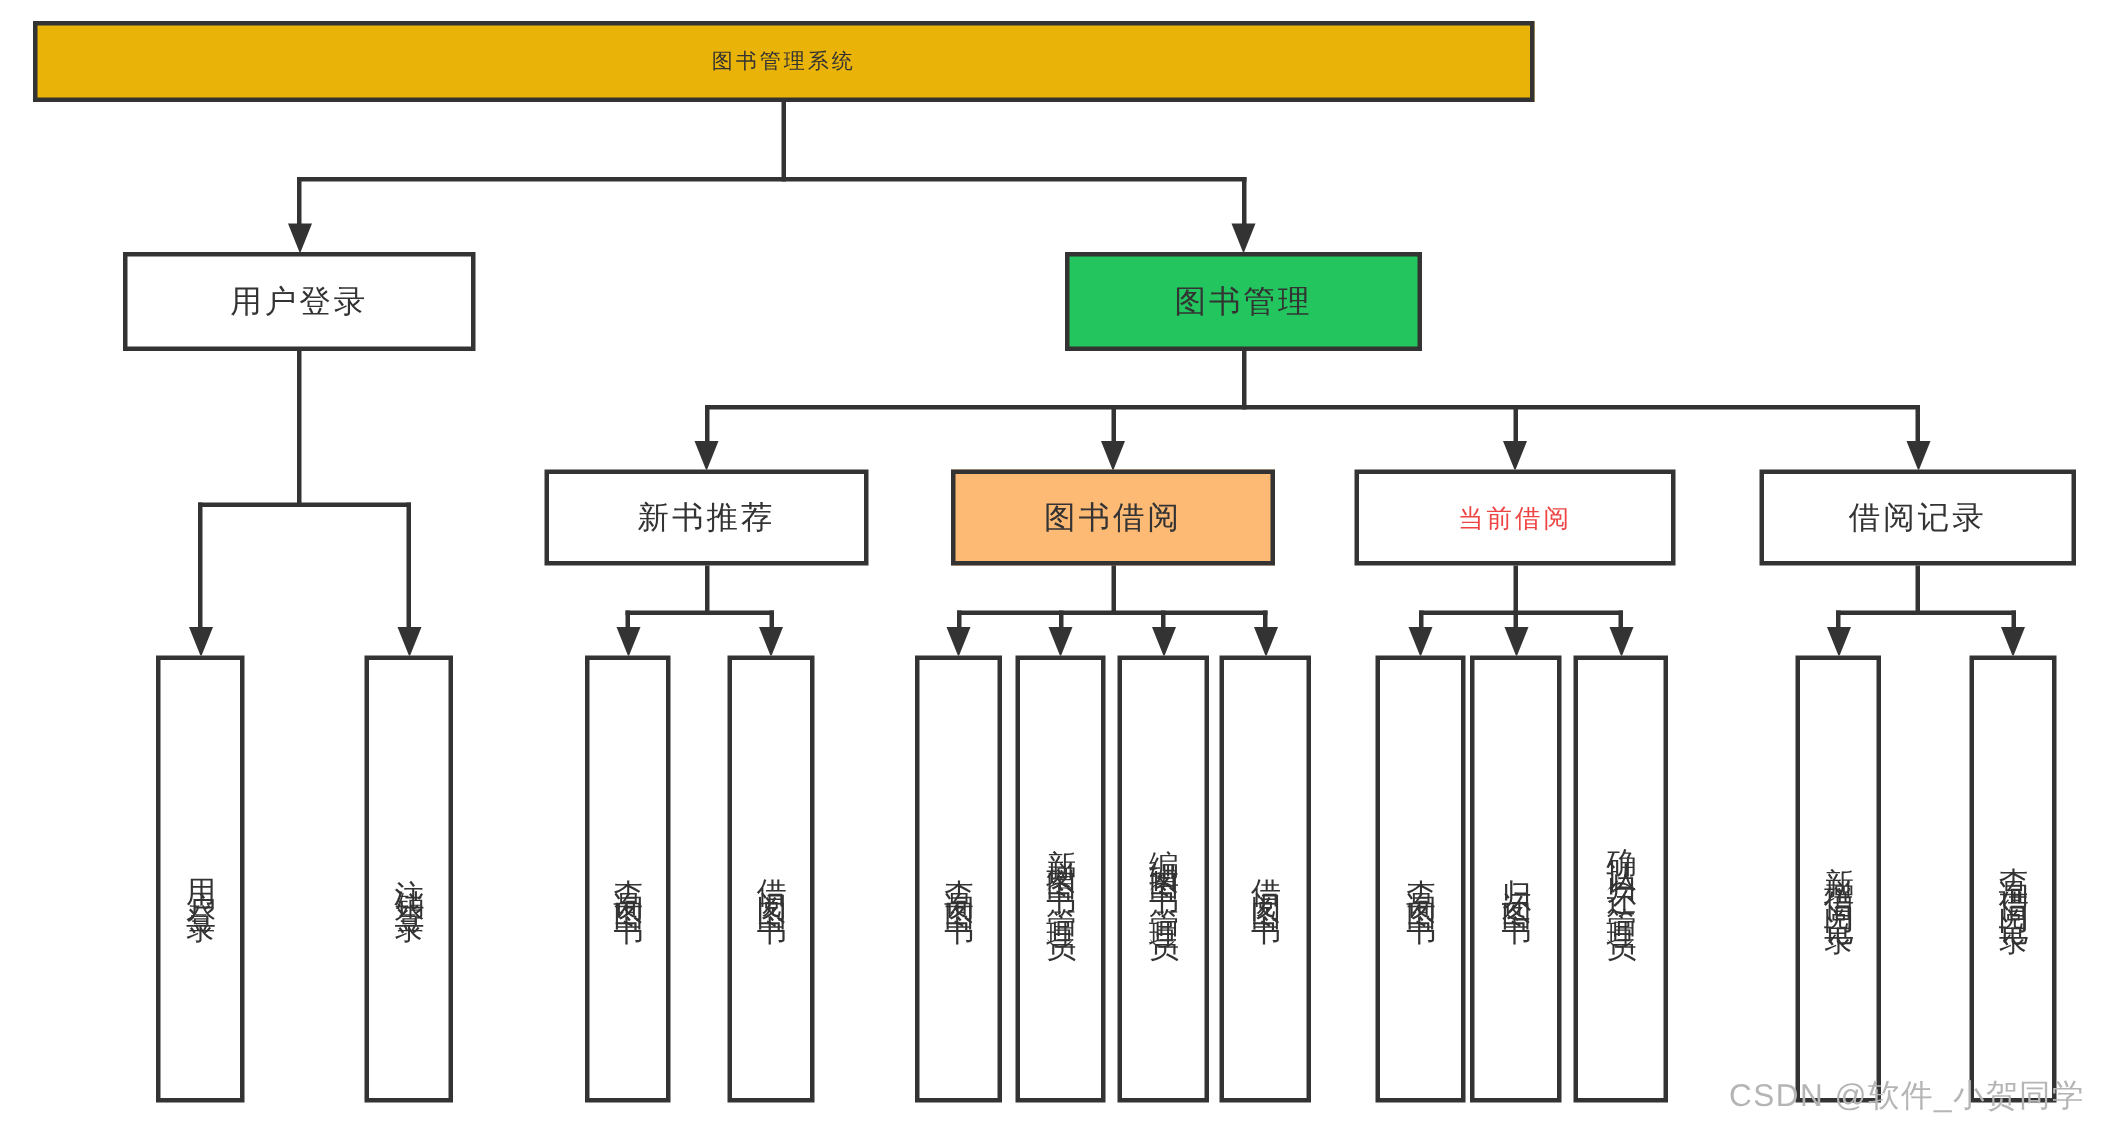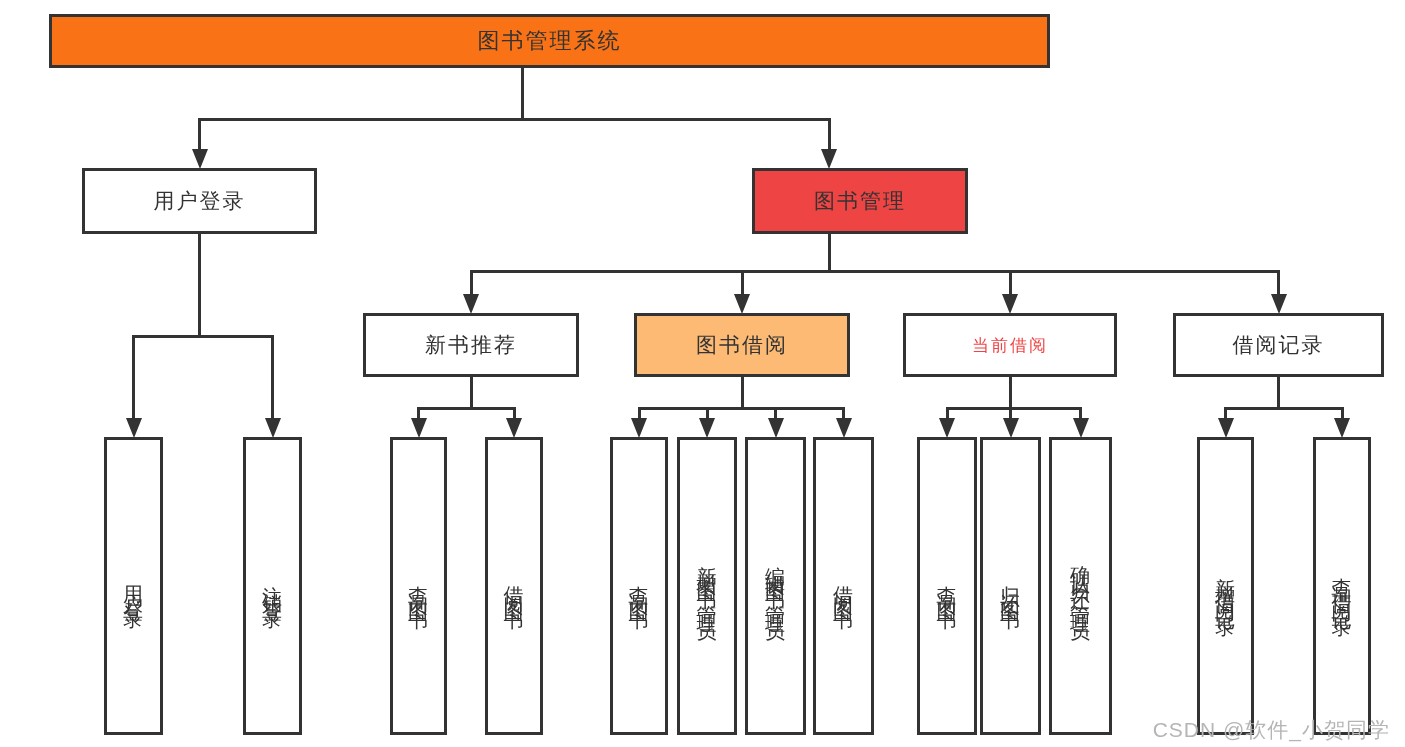--- a/index.html
+++ b/index.html
@@ -60,27 +60,27 @@
     color: #b5b5b5;
     z-index: 5;
     white-space: nowrap;
   }
 </style>
 </head>
 <body style="background: rgb(255, 255, 255);">
 
 <div class="stage" id="stage">
   <div class="watermark" style="color: rgb(181, 181, 181);">CSDN @软件_小贺同学</div>
-<div class="node horz" style="left: 22px; top: 14px; width: 1001px; height: 54px; font-size: 22px; border-color: rgb(51, 51, 51); color: rgb(51, 51, 51); background: #f97316; margin-left: 27px;">
+<div class="node horz" style="left: 22px; top: 14px; width: 1001px; height: 54px; font-size: 14px; border-color: rgb(51, 51, 51); color: rgb(51, 51, 51); background: #eab308;">
       <span>图书管理系统</span>
     </div>
     <div class="node horz" style="left: 82px; top: 168px; width: 235px; height: 66px; font-size: 21px; border-color: rgb(51, 51, 51); color: rgb(51, 51, 51); background: rgb(255, 255, 255);">
       <span>用户登录</span>
     </div>
-    <div class="node horz" style="left: 710px; top: 168px; width: 216px; height: 66px; font-size: 21px; border-color: rgb(51, 51, 51); color: rgb(51, 51, 51); background: #ef4444; margin-left: 42px;">
+    <div class="node horz" style="left: 710px; top: 168px; width: 238px; height: 66px; font-size: 21px; border-color: rgb(51, 51, 51); color: rgb(51, 51, 51); background: #22c55e;">
       <span>图书管理</span>
     </div>
     <div class="node horz" style="left: 363px; top: 313px; width: 216px; height: 64px; font-size: 21px; border-color: rgb(51, 51, 51); color: rgb(51, 51, 51); background: rgb(255, 255, 255);">
       <span>新书推荐</span>
     </div>
     <div class="node horz" style="left: 634px; top: 313px; width: 216px; height: 64px; font-size: 21px; border-color: rgb(51, 51, 51); color: rgb(51, 51, 51); background: #fdba74;">
       <span>图书借阅</span>
     </div>
     <div class="node horz" style="left: 903px; top: 313px; width: 214px; height: 64px; font-size: 17px; border-color: rgb(51, 51, 51); color: #ef4444; background: rgb(255, 255, 255);">
       <span>当前借阅</span>

